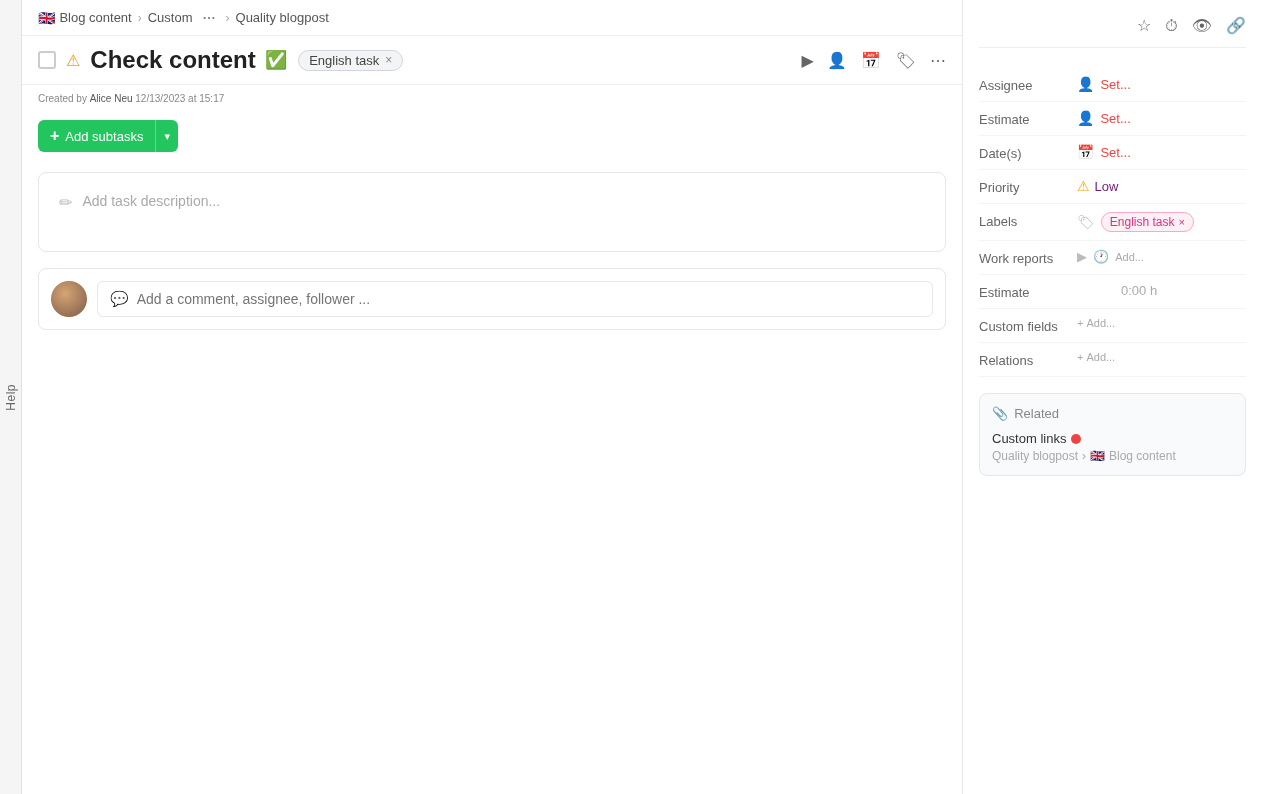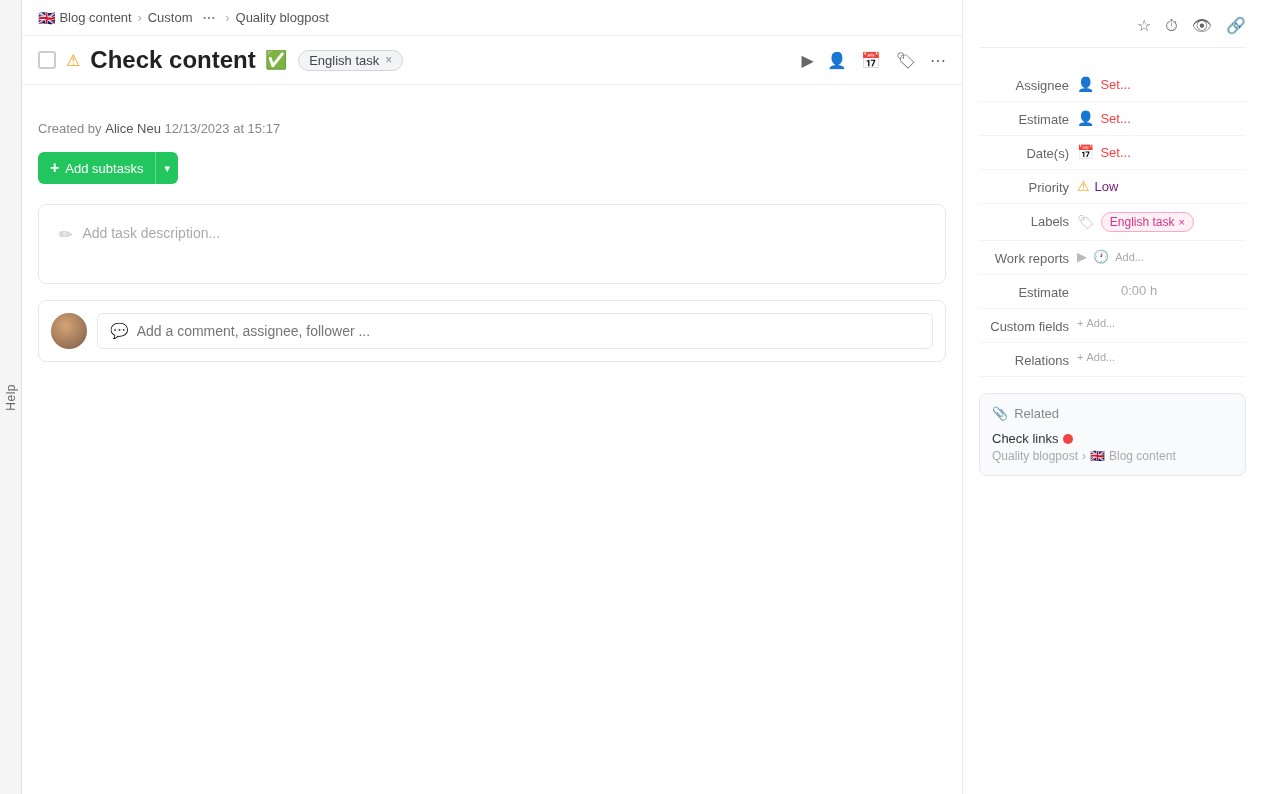--- a/index.html
+++ b/index.html
@@ -127,23 +127,22 @@
     }
     .header-icon {
       color: #666;
       font-size: 16px;
       cursor: pointer;
     }
 
     
     .task-meta {
       padding: 8px 16px;
-      font-size: 13px;
+      font-size: 10px;
       color: #888;
-      margin-top: 28px;
     }
     .task-meta strong {
       color: #555;
       font-weight: 500;
     }
 
     
     .subtasks-area {
       padding: 8px 16px;
     }
@@ -279,21 +278,20 @@
       padding: 8px 0;
       gap: 8px;
       border-bottom: 1px solid #f3f4f6;
     }
     .sidebar-field-label {
       width: 90px;
       font-size: 13px;
       color: #666;
       flex-shrink: 0;
       padding-top: 2px;
-      text-align: right;
     }
     .sidebar-field-value {
       flex: 1;
       display: flex;
       align-items: center;
       gap: 6px;
       font-size: 13px;
       color: #aaa;
       flex-wrap: wrap;
     }
@@ -572,21 +570,21 @@
     </div>
   </div>
 
   <div class="related-box">
     <div class="related-header">
       <span>📎</span>
       <span>Related</span>
     </div>
     <div class="related-link">
       <div class="related-link-title">
-        <span>Check links</span>
+        <span>Custom links</span>
         <span class="red-dot"></span>
       </div>
       <div class="related-link-path">
         <span>Quality blogpost</span>
         <span>›</span>
         <span>🇬🇧</span>
         <span>Blog content</span>
       </div>
     </div>
   </div>

